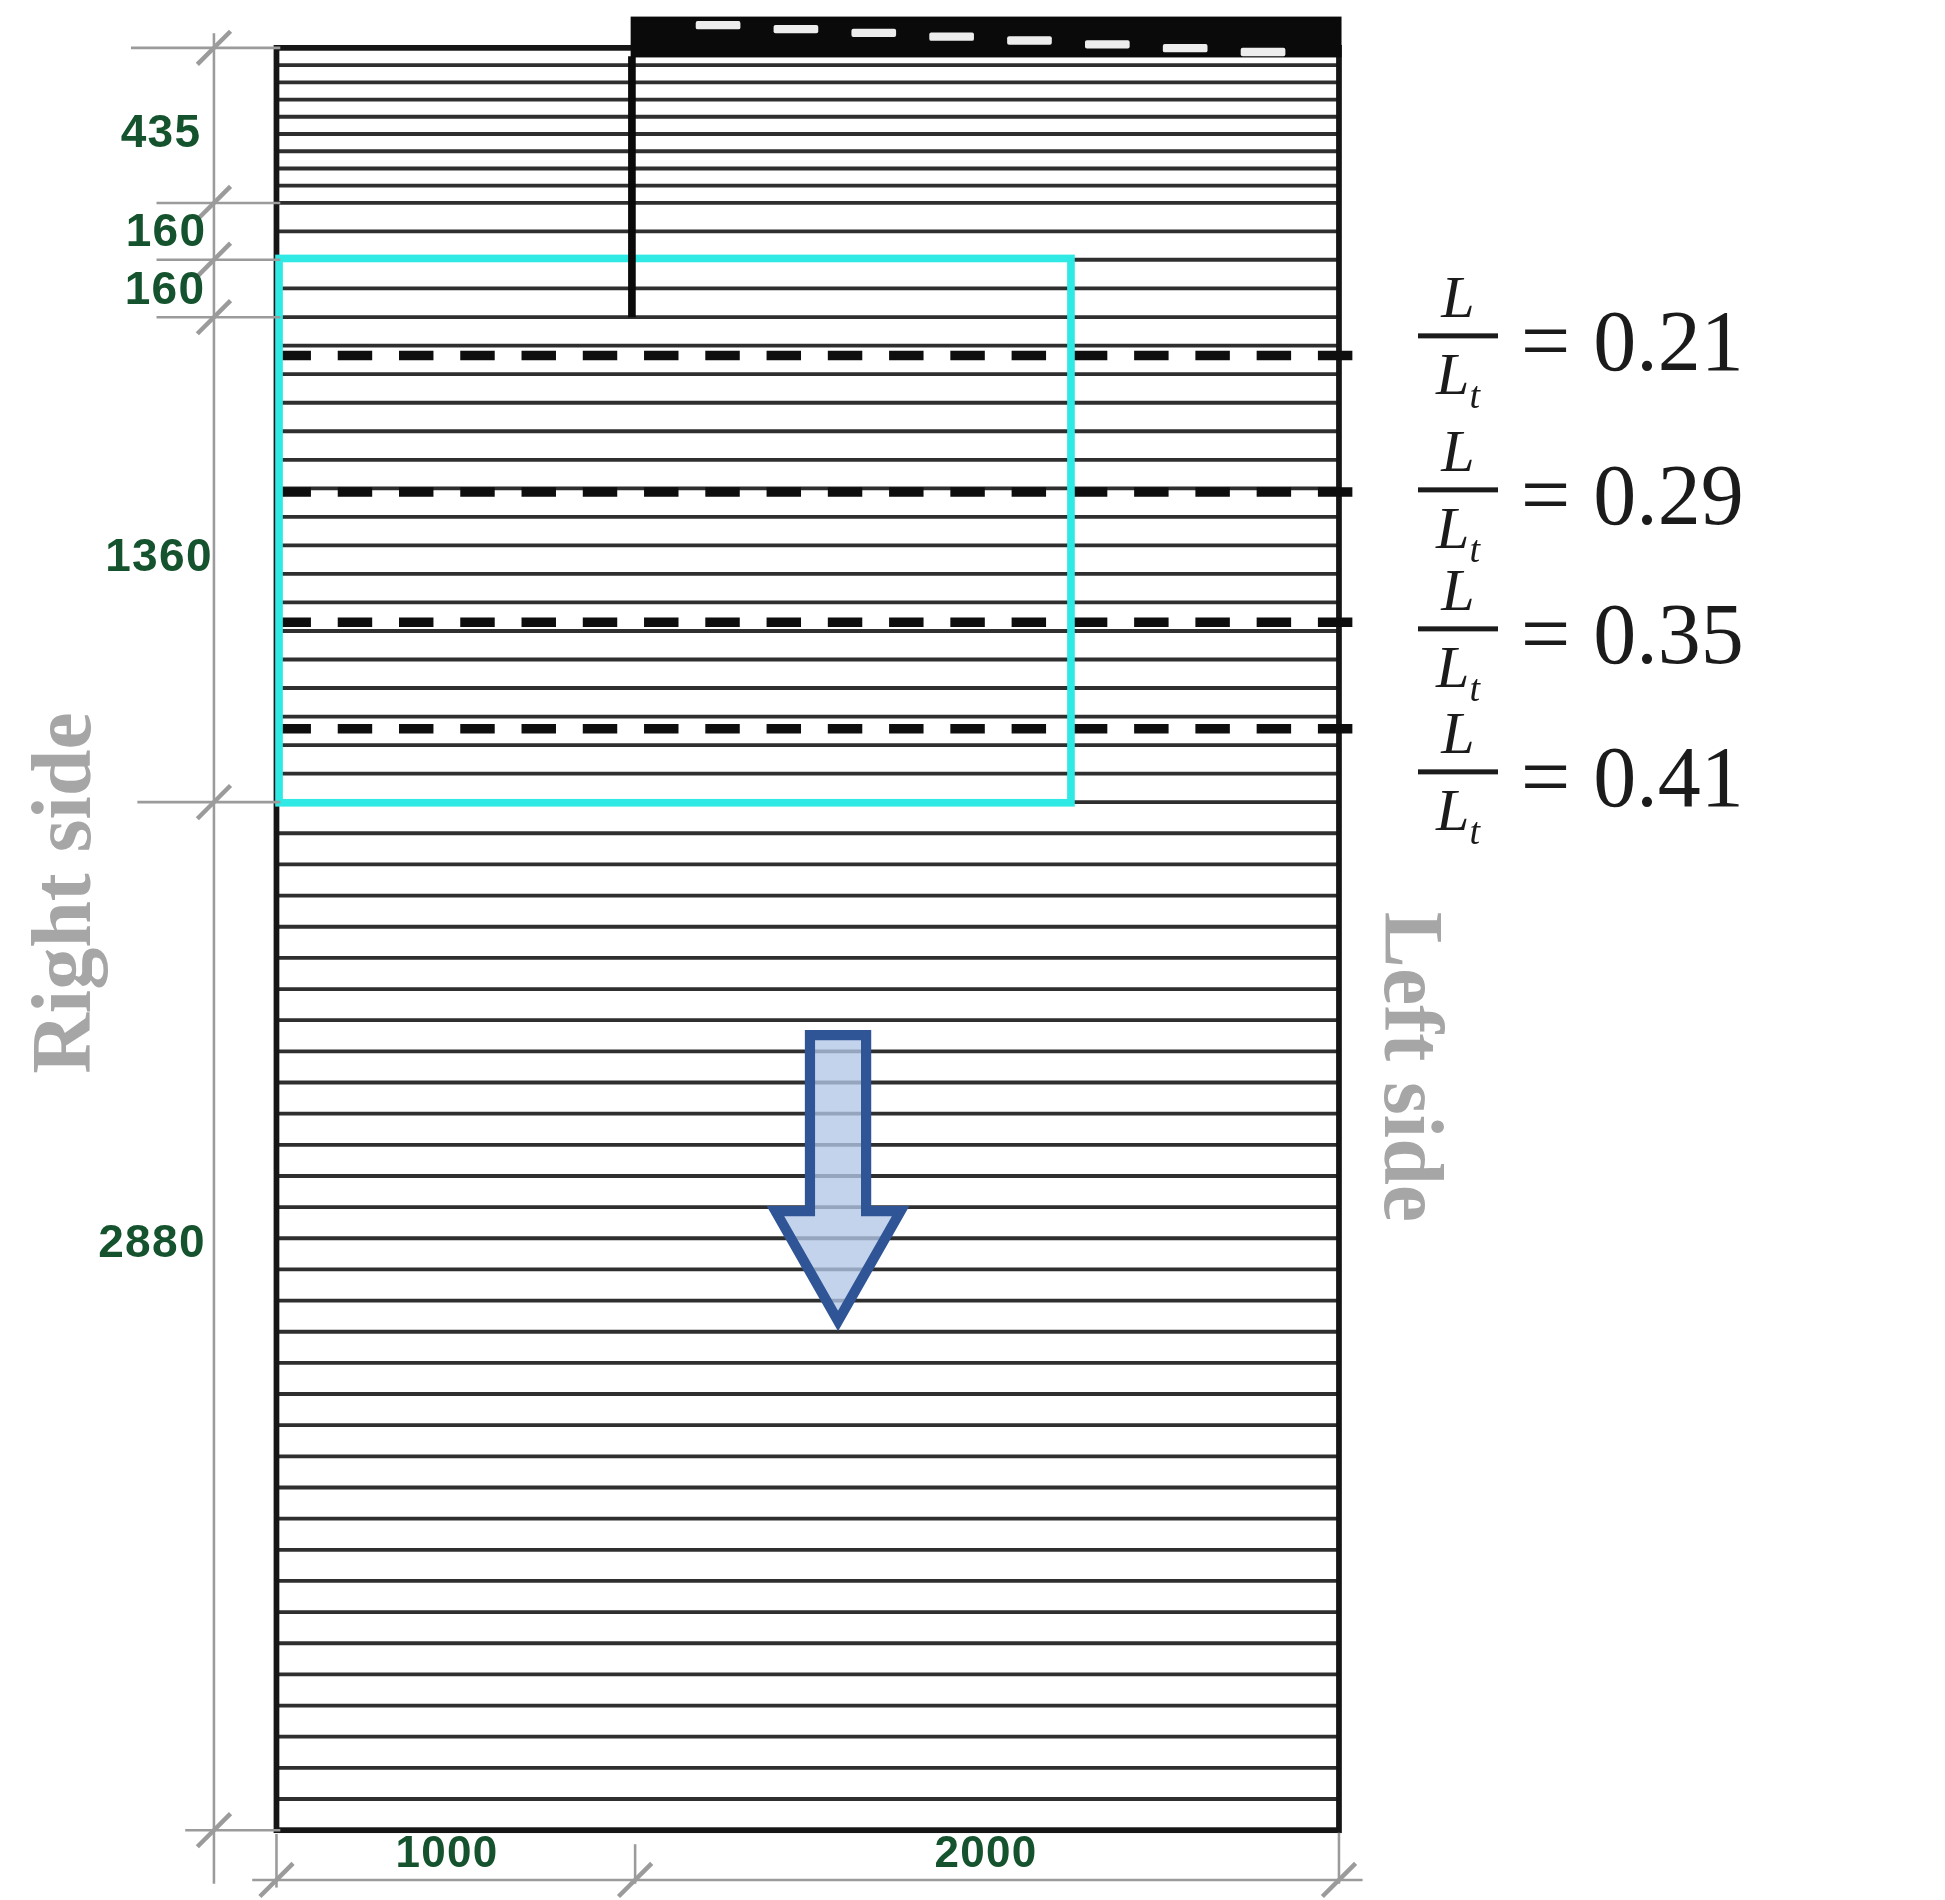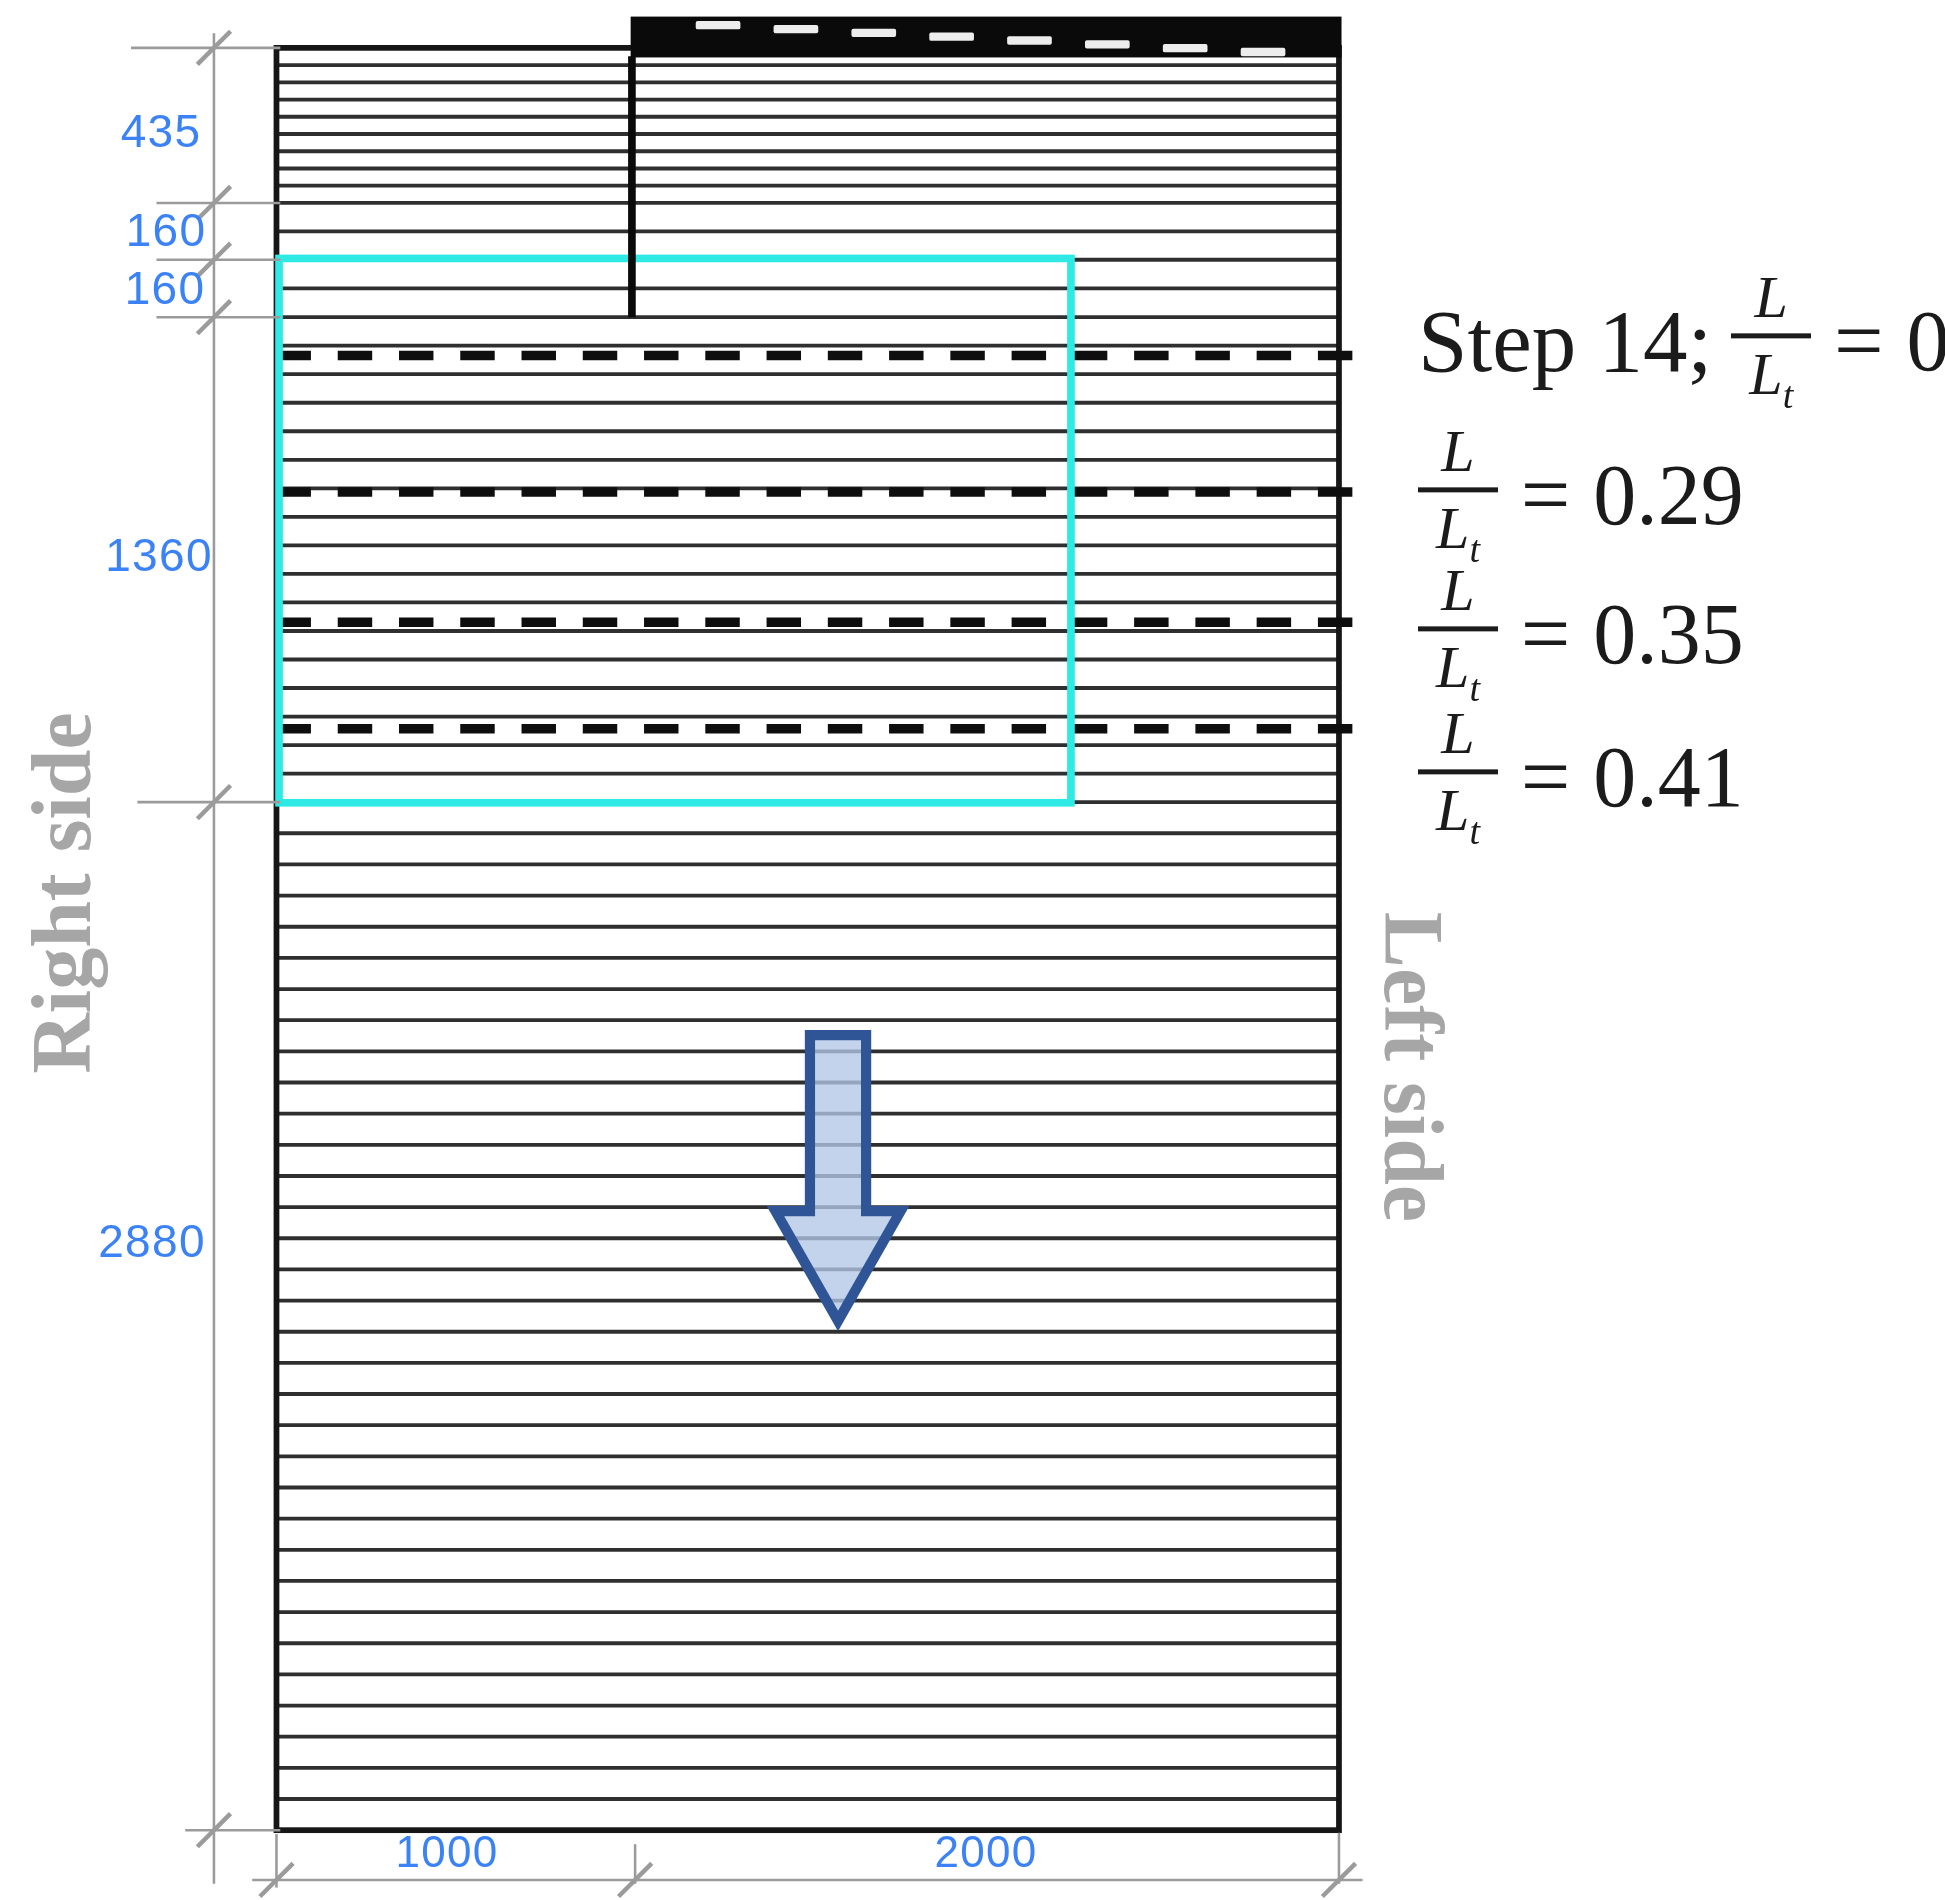--- a/index.html
+++ b/index.html
@@ -2,21 +2,21 @@
 <html style="font-size:10.2px"><head>
 <meta charset="utf-8">
 <style>
   html,body{margin:0;padding:0;background:#ffffff;}
   body{width:1946px;height:1901px;font-family:"Liberation Serif",serif;}
   .canvas{position:relative;width:1946px;height:1901px;background:#ffffff;overflow:hidden;}
   svg.drawing{position:absolute;left:0;top:0;}
 
   
   .dim-label{position:absolute;transform:translate(-50%,-50%);
-    font-family:"Liberation Sans",sans-serif;color:#3b82f6;font-size:46px;letter-spacing:1.3px;white-space:nowrap;}
+    font-family:"Liberation Sans",sans-serif;color:#14532d;font-size:46px;letter-spacing:1.3px;white-space:nowrap;font-weight:bold;}
   .dim-label.h{font-size:44px;}
 
   
   .side-label{position:absolute;font-family:"Liberation Serif",serif;font-weight:bold;
     color:#a6a6a6;font-size:84px;white-space:nowrap;}
   .side-label.rot-ccw{transform:translate(-50%,-50%) rotate(-90deg);}
   .side-label.rot-cw{transform:translate(-50%,-50%) rotate(90deg);}
 
   
   .step-row{position:absolute;left:1418px;transform:translateY(-50%);
@@ -158,21 +158,20 @@
   <div class="dim-label" style="left:159px;top:555px;">1360</div>
   <div class="dim-label" style="left:152px;top:1241px;text-align:center;">2880</div>
 
   <div class="dim-label h" style="left:447px;top:1852px;">1000</div>
   <div class="dim-label h" style="left:986px;top:1852px;">2000</div>
 
   <div class="side-label rot-ccw" style="left:61px;top:893px;">Right side</div>
   <div class="side-label rot-cw" style="left:1413px;top:1067px;">Left side</div>
 
   <div class="step-row" style="top:341px;">
-    <span class="step-name">Step 14;</span>
     <span class="frac">
       <span class="num">L</span>
       <span class="rule"></span>
       <span class="den"><span>L</span><span class="sub">t</span></span>
     </span>
     <span class="step-eq">=</span>
     <span class="step-val">0.21</span>
   </div>
 
   <div class="step-row" style="top:495px;">

